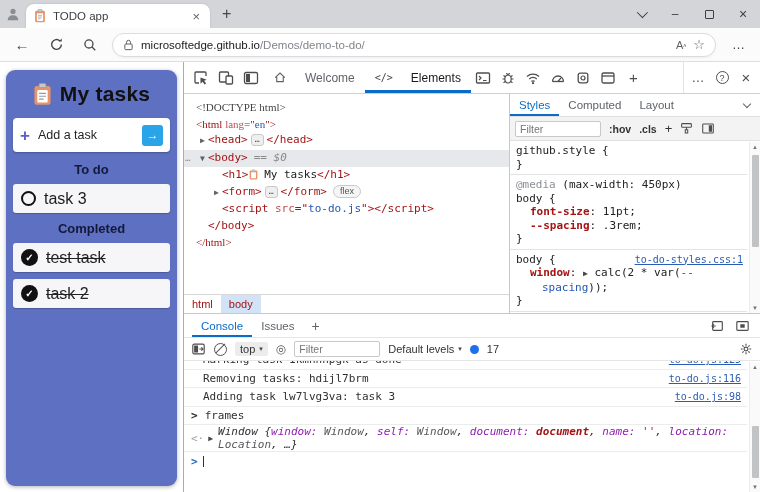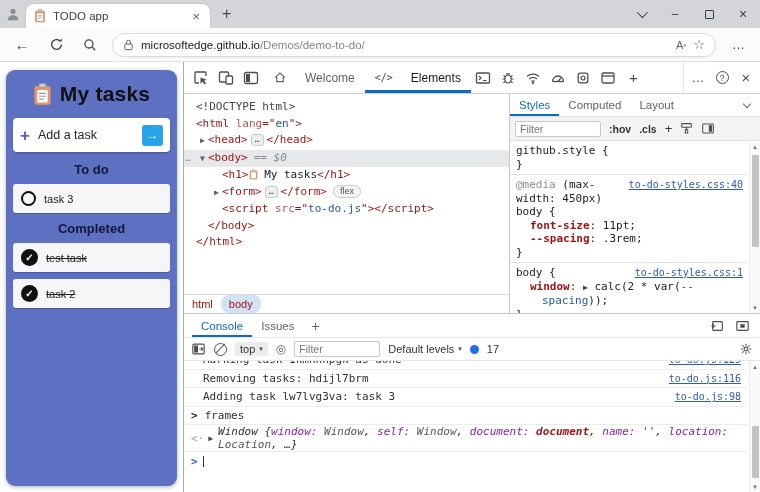--- a/index.html
+++ b/index.html
@@ -43,54 +43,54 @@
   .app-title{ font-size:21px; font-weight:700; color:#111; letter-spacing:.2px; }
   .add-box{ background:#fff; border-radius:4px; height:34px; display:flex; align-items:center; padding:0 7px; gap:8px;
             box-shadow:0 1px 2px rgba(0,0,0,.25); margin-bottom:10px; }
   .add-plus{ color:#5b5fc7; font-size:17px; font-weight:700; line-height:1; }
   .add-label{ flex:1; font-size:12.5px; color:#242424; }
   .add-submit{ width:21px; height:21px; background:#29a4e9; border-radius:3px; color:#fff; font-size:12px; font-weight:700;
                display:flex; align-items:center; justify-content:center; }
   .section-label{ text-align:center; font-size:13px; font-weight:600; color:#14183a; margin:8px 0 7px; }
   .task-item{ background:#f6f6f8; border-radius:3px; height:29px; display:flex; align-items:center; gap:8px; padding:0 8px;
               margin-bottom:7px; box-shadow:0 1px 1px rgba(0,0,0,.2); }
-  .task-text{ font-size:11px; color:#1c1c1c; }
+  .task-text{ font-size:16px; color:#1c1c1c; }
   .task-text.done{ text-decoration:line-through; color:#222; }
   .circle-todo{ width:15px; height:15px; border:2.6px solid #111; border-radius:50%; flex:none; }
   .circle-done{ width:17px; height:17px; background:#111; border-radius:50%; flex:none; color:#fff; font-size:10px;
                 display:flex; align-items:center; justify-content:center; font-weight:700; }
   
   .devtools{ flex:1; border-left:1px solid #a9abae; display:flex; flex-direction:column; background:#fff; min-width:0; }
   .dt-toolbar{ height:32px; flex:none; display:flex; align-items:stretch; border-bottom:1px solid #d0d0d3; padding-left:4px; }
   .dt-ibtn{ width:25px; display:flex; align-items:center; justify-content:center; color:#4d4d4d; }
   .dt-tab{ display:flex; align-items:center; gap:18px; padding:0 10px; font-size:12px; color:#5f6368; }
   .dt-tab.active{ color:#1a1a1a; border-bottom:3px solid #0b6cc7; padding-top:3px; }
   .code-glyph{ font-family:"DejaVu Sans Mono", monospace; font-size:10px; color:#444; }
   .dt-right{ margin-left:auto; display:flex; align-items:center; border-left:1px solid #e2e2e2; padding:0 2px; }
   .dt-txtbtn{ width:24px; text-align:center; color:#4d4d4d; font-size:13px; }
   .help-circle{ width:13px; height:13px; border:1.2px solid #4d4d4d; border-radius:50%; font-size:9px; display:flex; align-items:center; justify-content:center; color:#4d4d4d; margin:0 auto; }
   .dt-main{ flex:1; display:flex; min-height:0; }
   
   .elements-pane{ width:325px; flex:none; display:flex; flex-direction:column; min-width:0; }
   .dom-tree{ flex:1; font-family:"DejaVu Sans Mono", monospace; font-size:11px; line-height:16.5px; padding-top:5px; overflow:hidden; }
   .dom-row{ white-space:nowrap; position:relative; }
-  .p0{ padding-left:12px; } .p1{ padding-left:24px; } .p2{ padding-left:38px; }
+  .p0{ padding-left:12px;font-family:Liberation Serif, serif; } .p1{ padding-left:24px; } .p2{ padding-left:38px; }
   .dom-row.selected{ background:#e6e8eb; }
   .gutter-dots{ position:absolute; left:1px; top:0; color:#8a8a8a; font-size:9px; letter-spacing:-1px; }
   .tw{ display:inline-block; width:11px; color:#5f6368; font-size:8px; text-align:center; }
   .tag{ color:#a31515; } .attr{ color:#c05050; } .aval{ color:#2456b0; } .doct{ color:#444; }
   .anno{ color:#8a8a8a; font-style:italic; margin-left:6px; }
   .dots-box{ display:inline-block; background:#efefef; border:1px solid #c9c9c9; border-radius:3px; color:#555;
              font-size:8px; line-height:8px; padding:1px 3px; vertical-align:1px; margin:0 3px; letter-spacing:0; }
   .flex-badge{ display:inline-block; background:#f5f5f5; border:1px solid #c8c8c8; border-radius:7px; color:#555;
                font-size:9px; line-height:11px; padding:0 6px; margin-left:6px; vertical-align:1px; font-family:"Liberation Sans",sans-serif; }
   .dom-text{ color:#202124; }
   .breadcrumb{ height:19px; flex:none; border-top:1px solid #d8d8d8; display:flex; align-items:center; font-size:11px; }
   .crumb{ padding:0 8px; color:#a31515; height:100%; display:flex; align-items:center; }
-  .crumb.sel{ background:#d2e3f7;border-radius:8px; }
+  .crumb.sel{ background:#d2e3f7; }
   
   .styles-pane{ flex:1; border-left:1px solid #c9c9cc; display:flex; flex-direction:column; position:relative; min-width:0; }
   .styles-tabs{ height:23px; flex:none; display:flex; align-items:stretch; border-bottom:1px solid #e0e0e0; font-size:11.5px; }
   .stab{ display:flex; align-items:center; padding:0 9px; color:#5f6368; }
   .stab.active{ color:#0b6cc7; border-bottom:2px solid #0b6cc7; padding-top:2px; }
   .stab-chev{ margin-left:auto; margin-right:10px; display:flex; align-items:center; }
   .chev-sm{ width:6px; height:6px; border-right:1.4px solid #5f6368; border-bottom:1.4px solid #5f6368; transform:rotate(45deg); margin-top:-3px; }
   .styles-toolbar{ height:24px; flex:none; background:#f3f3f4; border-bottom:1px solid #e0e0e0; display:flex; align-items:center;
                    padding:0 5px; gap:8px; padding-right:14px; }
   .filter-input{ width:86px; height:16px; border:1px solid #c8c8c8; border-radius:2px; font-size:10.5px; padding:0 4px;
@@ -371,21 +371,20 @@
                   <rect x="9" y="4" width="4" height="8" fill="#4d4d4d"></rect>
                 </svg>
             </span>
           </div>
           <div class="styles-rules">
             <div class="rule">
               <div><span>github.style</span> <span>{</span></div>
               <div><span>}</span></div>
             </div>
             <div class="rule">
-              <span class="rule-link">to-do-styles.css:40</span>
               <div><span class="media">@media</span><span> (max-width: 450px)</span></div>
               <div><span>body {</span></div>
               <div class="prop"><span class="pname">font-size</span><span>: 11pt;</span></div>
               <div class="prop"><span class="pname">--spacing</span><span>: .3rem;</span></div>
               <div><span>}</span></div>
             </div>
             <div class="rule">
               <span class="rule-link">to-do-styles.css:1</span>
               <div><span>body {</span></div>
               <div class="prop"><span class="pname">window</span><span>: </span><span class="exp-tri">▶</span> <span>calc(2 * var(</span><span class="pvar">--spacing</span><span>));</span></div>

